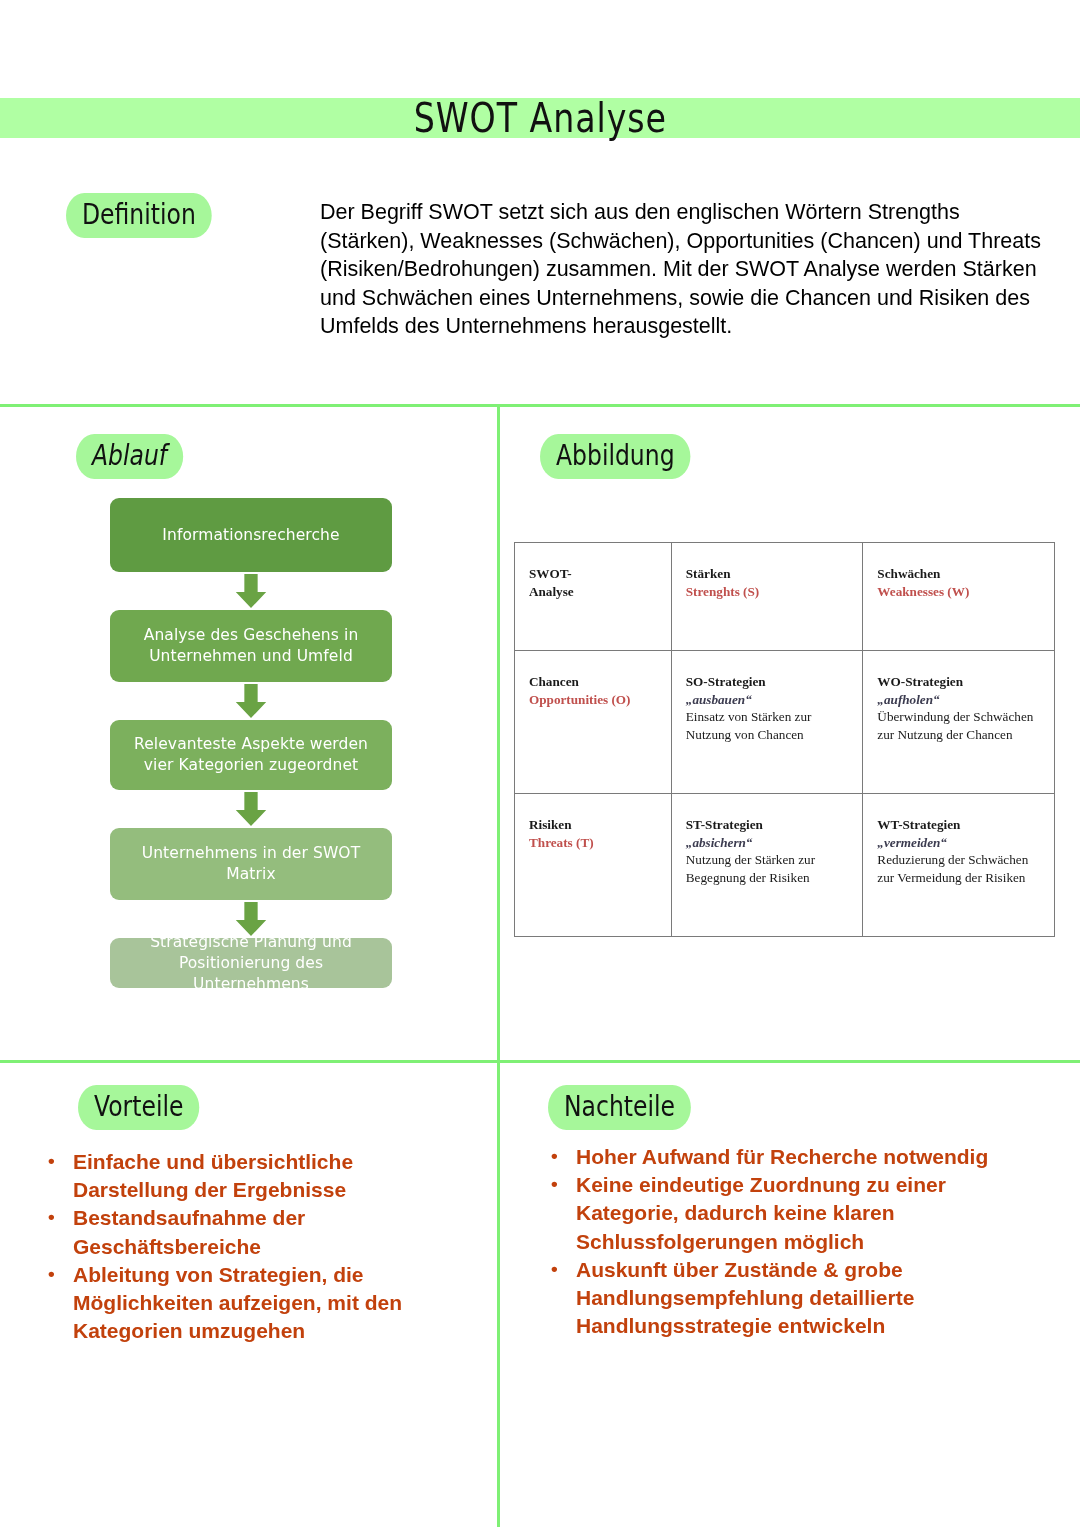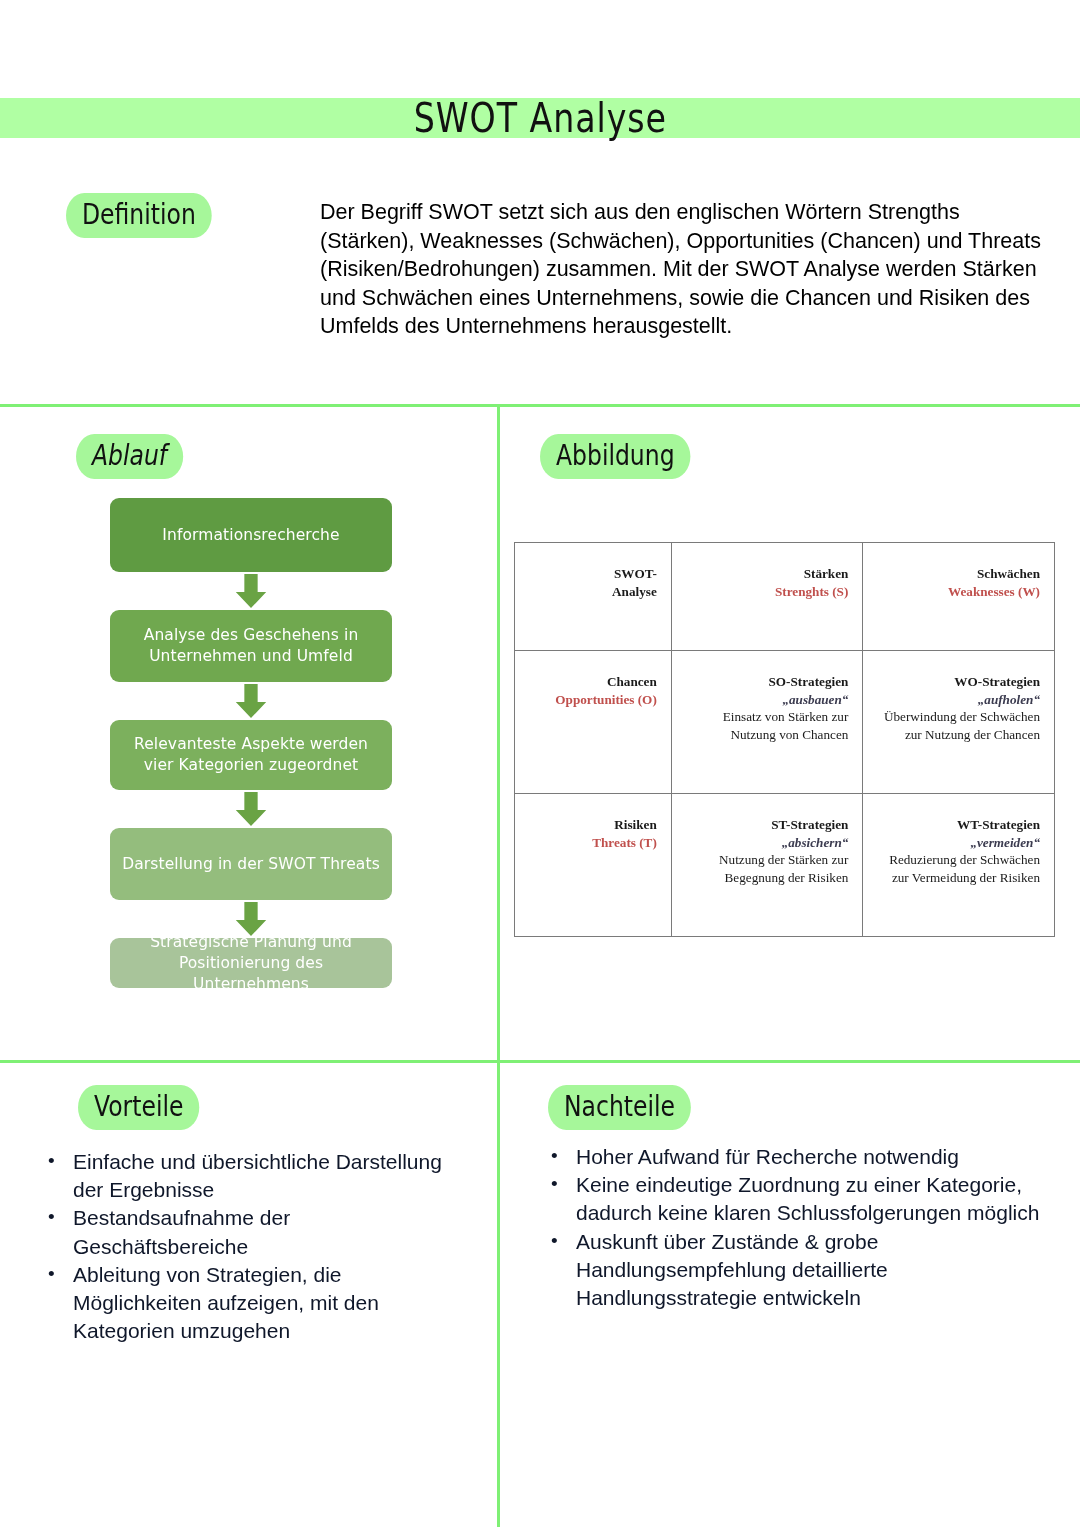--- a/index.html
+++ b/index.html
@@ -117,21 +117,20 @@
   }
 
   
   .matrix {
     position: absolute;
     left: 514px;
     top: 542px;
     width: 541px;
     border-collapse: collapse;
     font-family: "Liberation Serif", serif;
-    text-align: right;
   }
   .matrix td {
     border: 1px solid #7a7a7a;
     vertical-align: top;
     padding: 22px 14px 14px 14px;
     font-size: 13.2px;
     line-height: 17.6px;
     color: #1a1a1a;
   }
   .matrix .col-a { width: 157px; }
@@ -147,21 +146,22 @@
 
   
   .vorteile-label { position: absolute; left: 78px; top: 1088px; }
   .nachteile-label { position: absolute; left: 548px; top: 1088px; }
 
   .bullets {
     position: absolute;
     list-style: none;
     font-size: 21px;
     line-height: 28.2px;
-    color: #0f172a;
+    color: #c2410c;
+    font-weight: bold;
   }
   .bullets li {
     position: relative;
     padding-left: 31px;
     margin-bottom: 0px;
   }
   .bullets li::before {
     content: "\2022";
     position: absolute;
     left: 6px;
@@ -204,21 +204,21 @@
       <svg class="arrow" viewBox="0 0 40 40">
         <polygon points="13,2 27,2 27,21 36,21 20,38 4,21 13,21" fill="#6aa344"></polygon>
       </svg>
     </div>
     <div class="flow-box" style="background: rgb(124, 176, 93); height: 70px;">Relevanteste Aspekte werden vier Kategorien zugeordnet</div>
     <div class="arrow-wrap">
       <svg class="arrow" viewBox="0 0 40 40">
         <polygon points="13,2 27,2 27,21 36,21 20,38 4,21 13,21" fill="#6aa344"></polygon>
       </svg>
     </div>
-    <div class="flow-box" style="background: rgb(148, 189, 125); height: 72px;">Darstellung in der SWOT Threats</div>
+    <div class="flow-box" style="background: rgb(148, 189, 125); height: 72px;">Unternehmens in der SWOT Matrix</div>
     <div class="arrow-wrap">
       <svg class="arrow" viewBox="0 0 40 40">
         <polygon points="13,2 27,2 27,21 36,21 20,38 4,21 13,21" fill="#6aa344"></polygon>
       </svg>
     </div>
     <div class="flow-box" style="background: rgb(168, 196, 154); height: 50px;">Strategische Planung und Positionierung des Unternehmens</div>
   </div>
 
 <div class="abbildung-label">
   <span class="pill">Abbildung</span>

